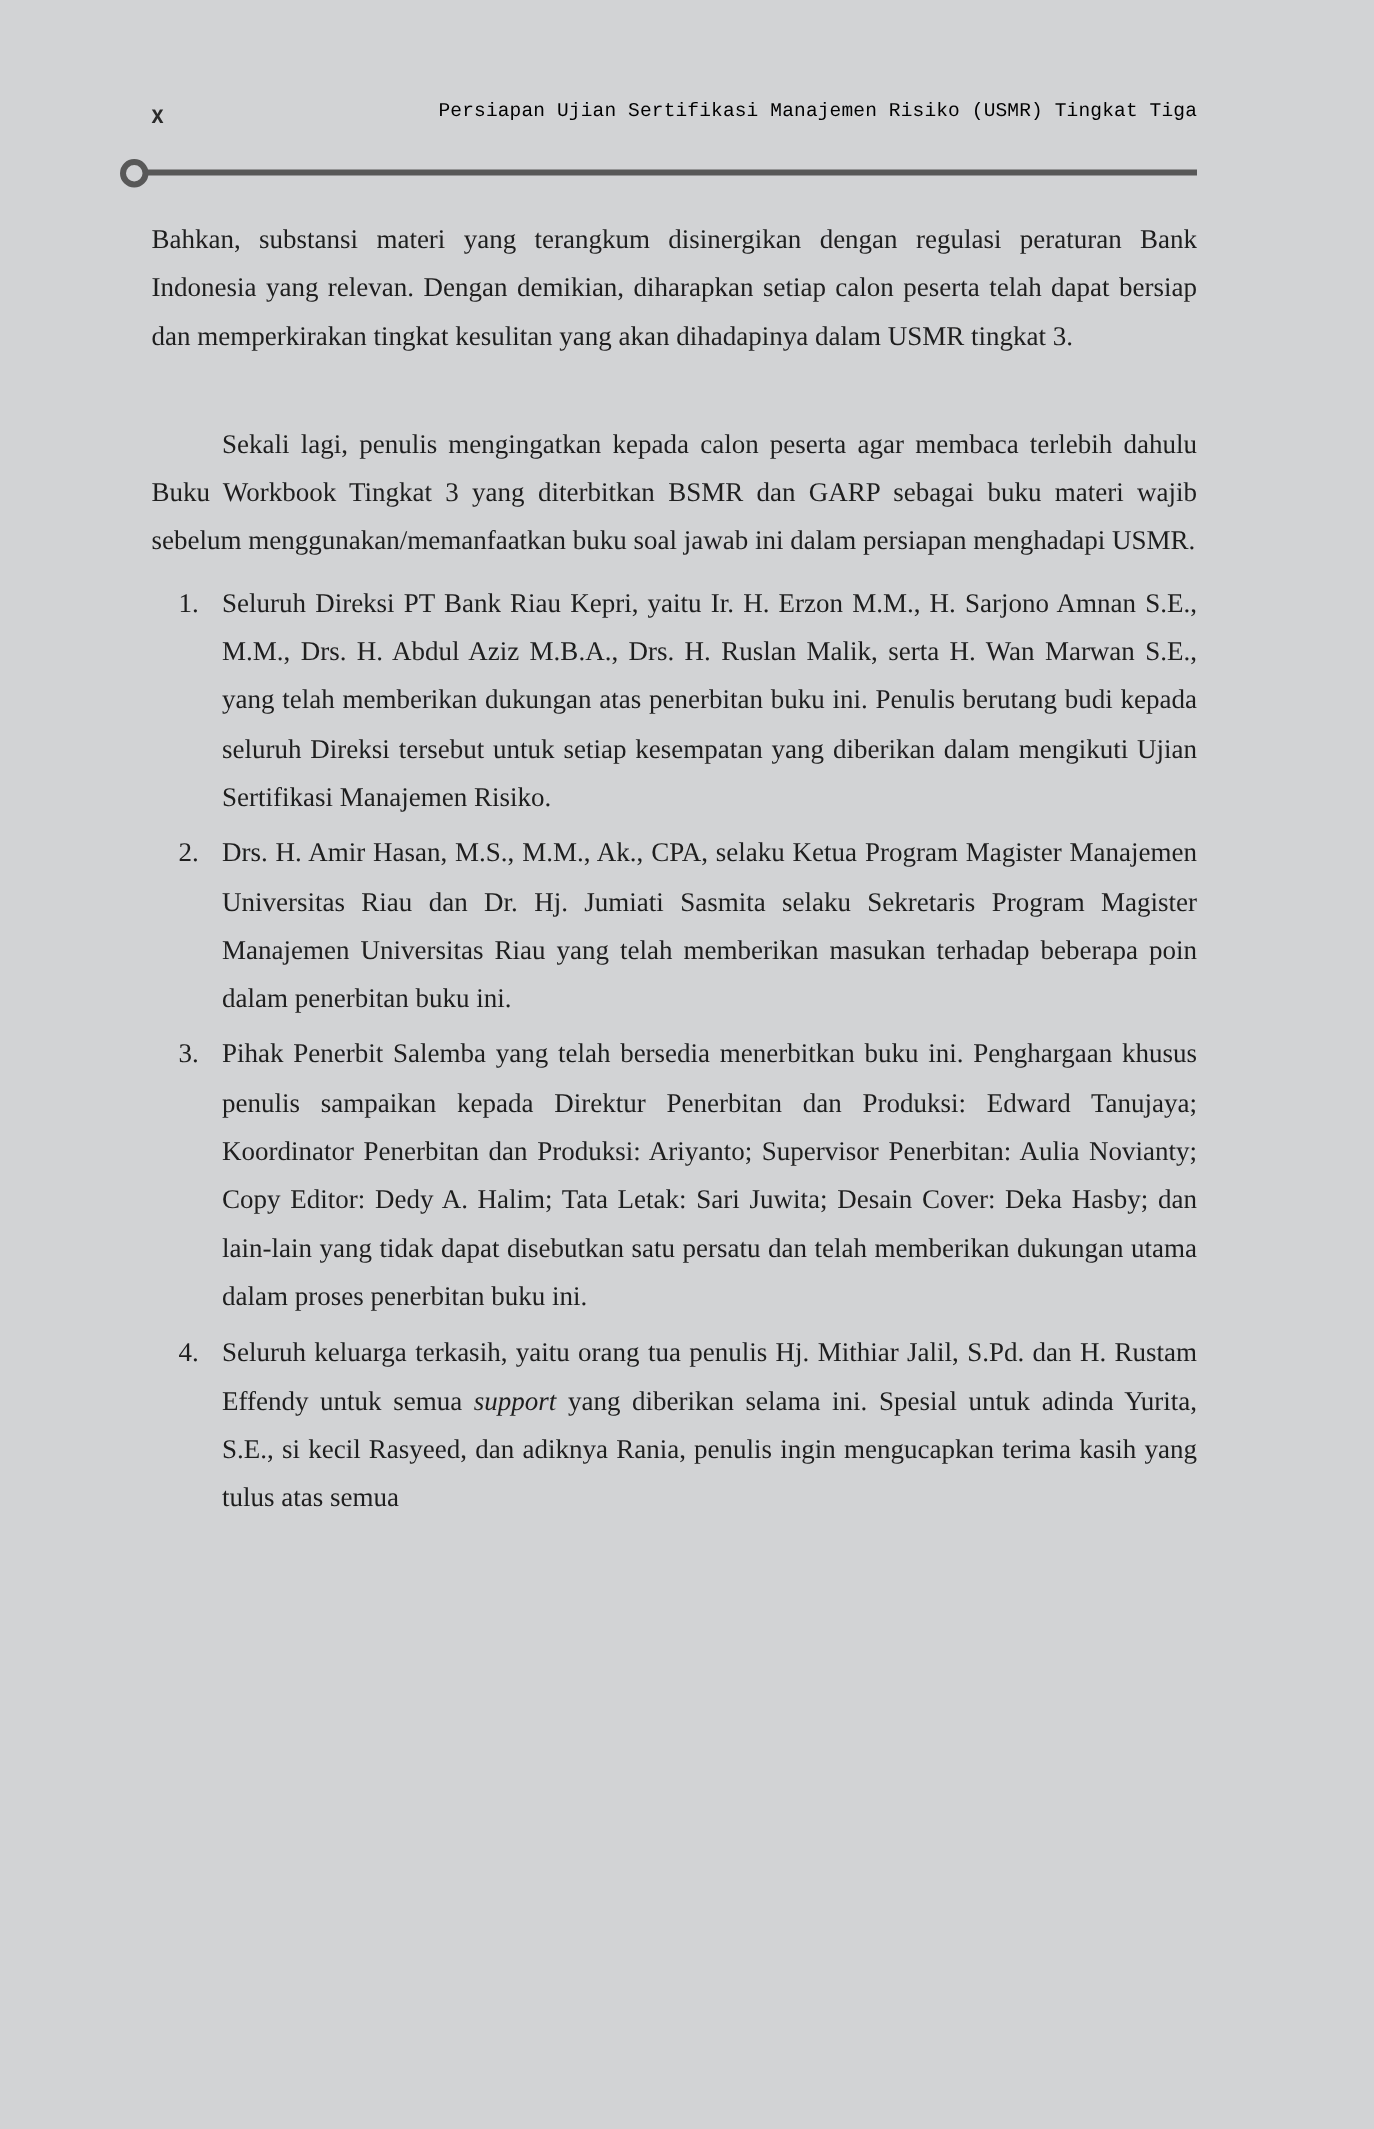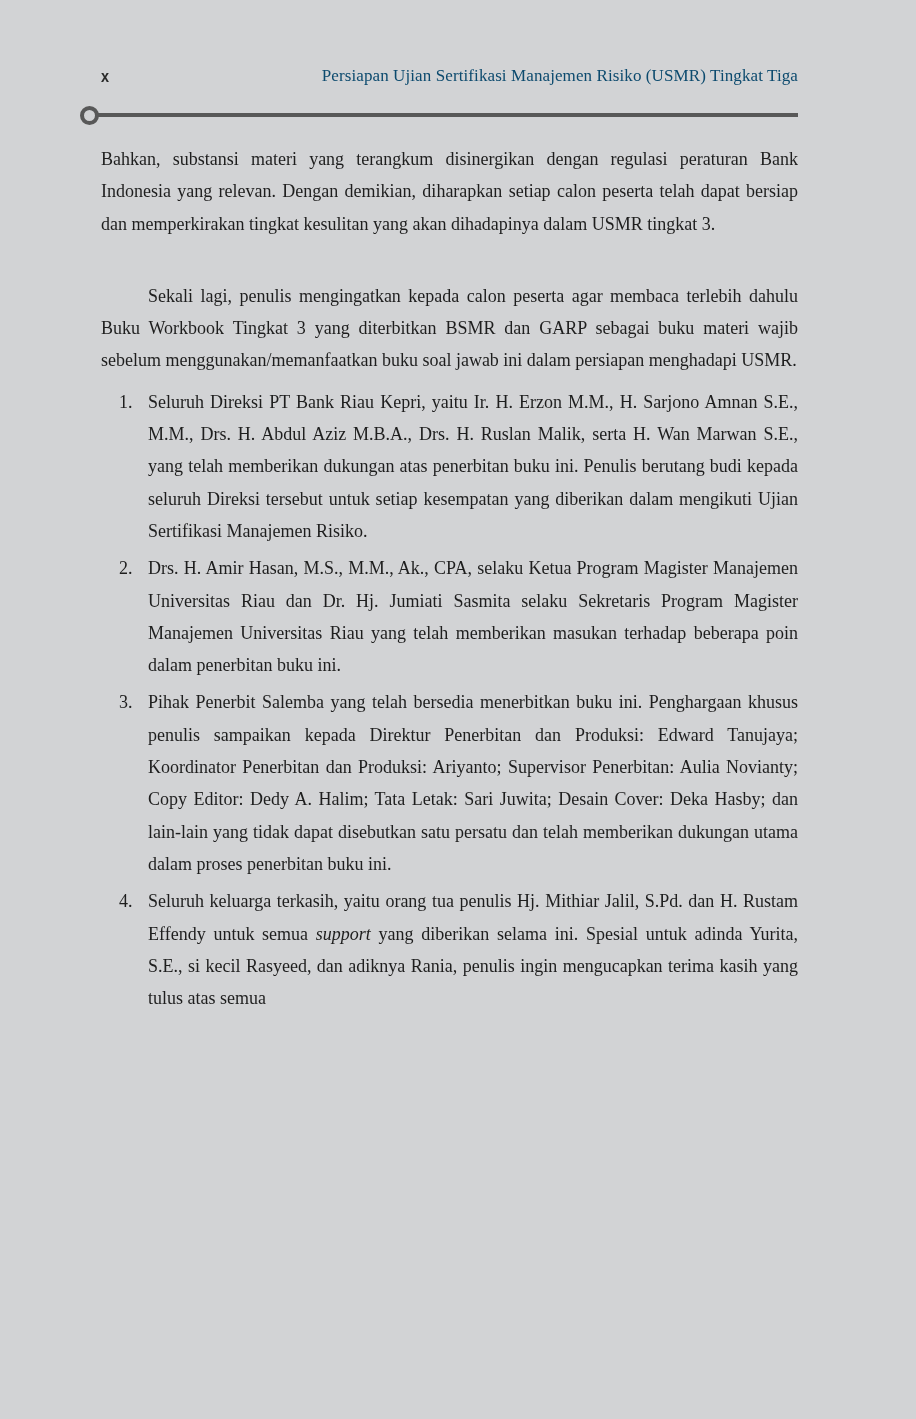--- a/index.html
+++ b/index.html
@@ -30,23 +30,23 @@
       font-weight: bold;
       color: #2a2a2a;
       font-family: "Liberation Sans", sans-serif;
       transform: scaleX(0.85);
       transform-origin: left;
     }
     .running-title {
       position: absolute;
       right: 0;
       top: 4px;
-      font-size: 17px;
-      color: #0c4a6e;
-      font-family: Liberation Serif, serif;
+      font-size: 13px;
+      color: #000000;
+      font-family: Liberation Mono, monospace;
       white-space: nowrap;
       letter-spacing: 0.1px;
     }
     .rule {
       position: absolute;
       left: 80px;
       top: 105px;
       width: 718px;
       height: 20px;
     }

